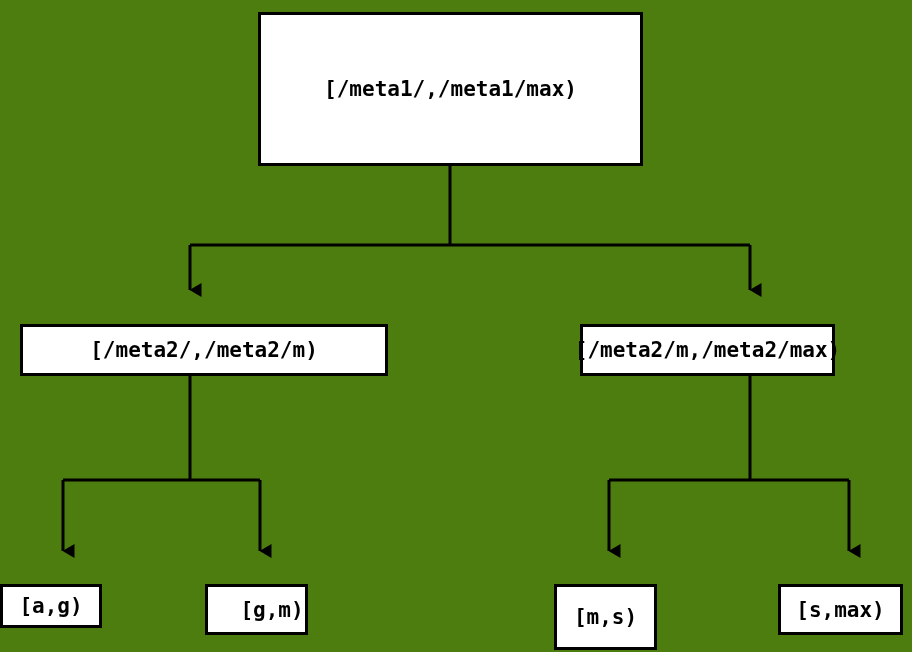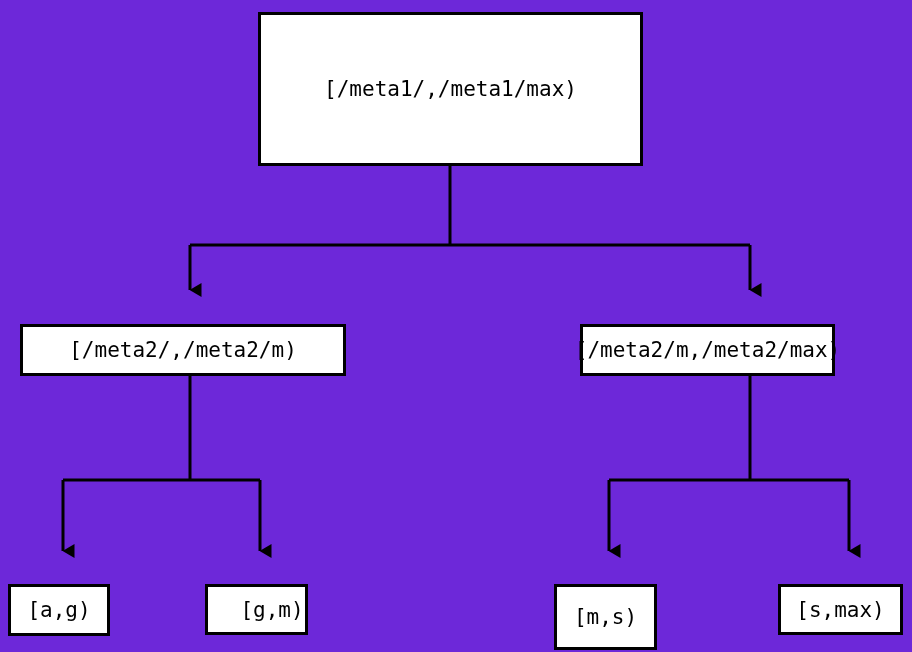--- a/index.html
+++ b/index.html
@@ -5,23 +5,24 @@
 <style>
   html, body {
     margin: 0;
     padding: 0;
     background: #ffffff;
   }
   #canvas {
     position: relative;
     width: 912px;
     height: 652px;
-    background: #6d28d9;
+    background: #4d7c0f;
     overflow: hidden;
     font-family: "DejaVu Sans Mono", "Liberation Mono", monospace;
+    font-weight: bold;
   }
   #tree-svg {
     position: absolute;
     left: 0;
     top: 0;
     width: 912px;
     height: 652px;
   }
   .node {
     position: absolute;
@@ -92,29 +93,29 @@
 
     <g>
       <path d="M 849,480 L 849,551" stroke="#000000" stroke-width="3" fill="none" marker-end="url(#arrow-down)"></path>
     </g>
   </svg>
 
   <div class="node node-root" style="left:258px; top:12px; width:385px; height:154px;">
     <span class="node-label">[/meta1/,/meta1/max)</span>
   </div>
 
-  <div class="node node-mid" style="left:20px; top:324px; width:326px; height:52px;">
+  <div class="node node-mid" style="left:20px; top:324px; width:368px; height:52px;">
     <span class="node-label">[/meta2/,/meta2/m)</span>
   </div>
 
   <div class="node node-mid" style="left:580px; top:324px; width:255px; height:52px;">
     <span class="node-label">[/meta2/m,/meta2/max)</span>
   </div>
 
-  <div class="node node-leaf" style="left:8px; top:584px; width:102px; height:52px;justify-content:center;">
+  <div class="node node-leaf" style="left:0; top:584px; width:102px; height:44px;justify-content:center;">
     <span class="node-label">[a,g)</span>
   </div>
 
   <div class="node node-leaf" style="left:205px; top:584px; width:103px; height:51px;padding-left:31px;">
     <span class="node-label">[g,m)</span>
   </div>
 
   <div class="node node-leaf" style="left:554px; top:584px; width:103px; height:66px;">
     <span class="node-label">[m,s)</span>
   </div>

